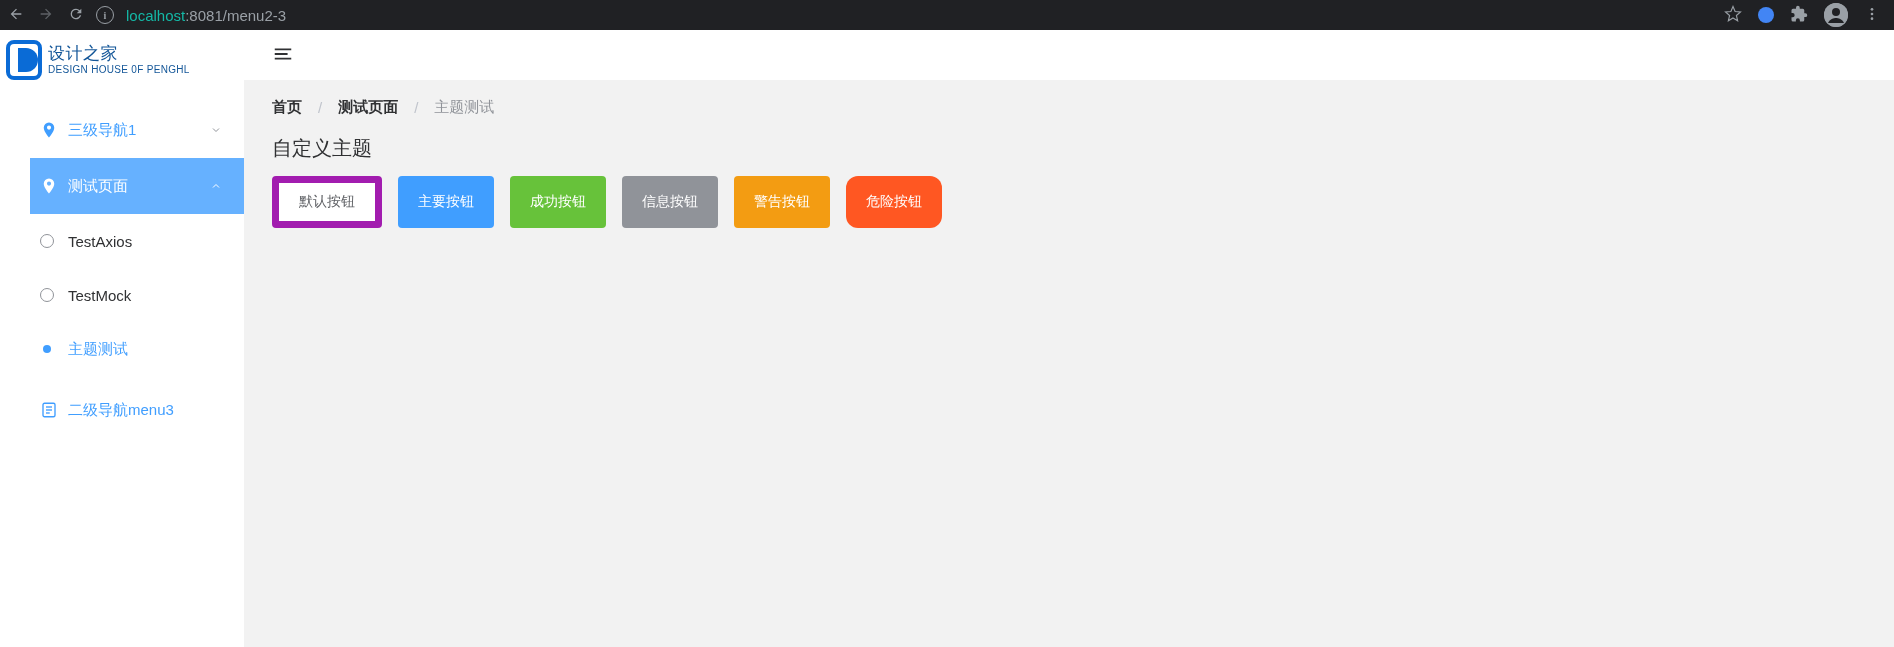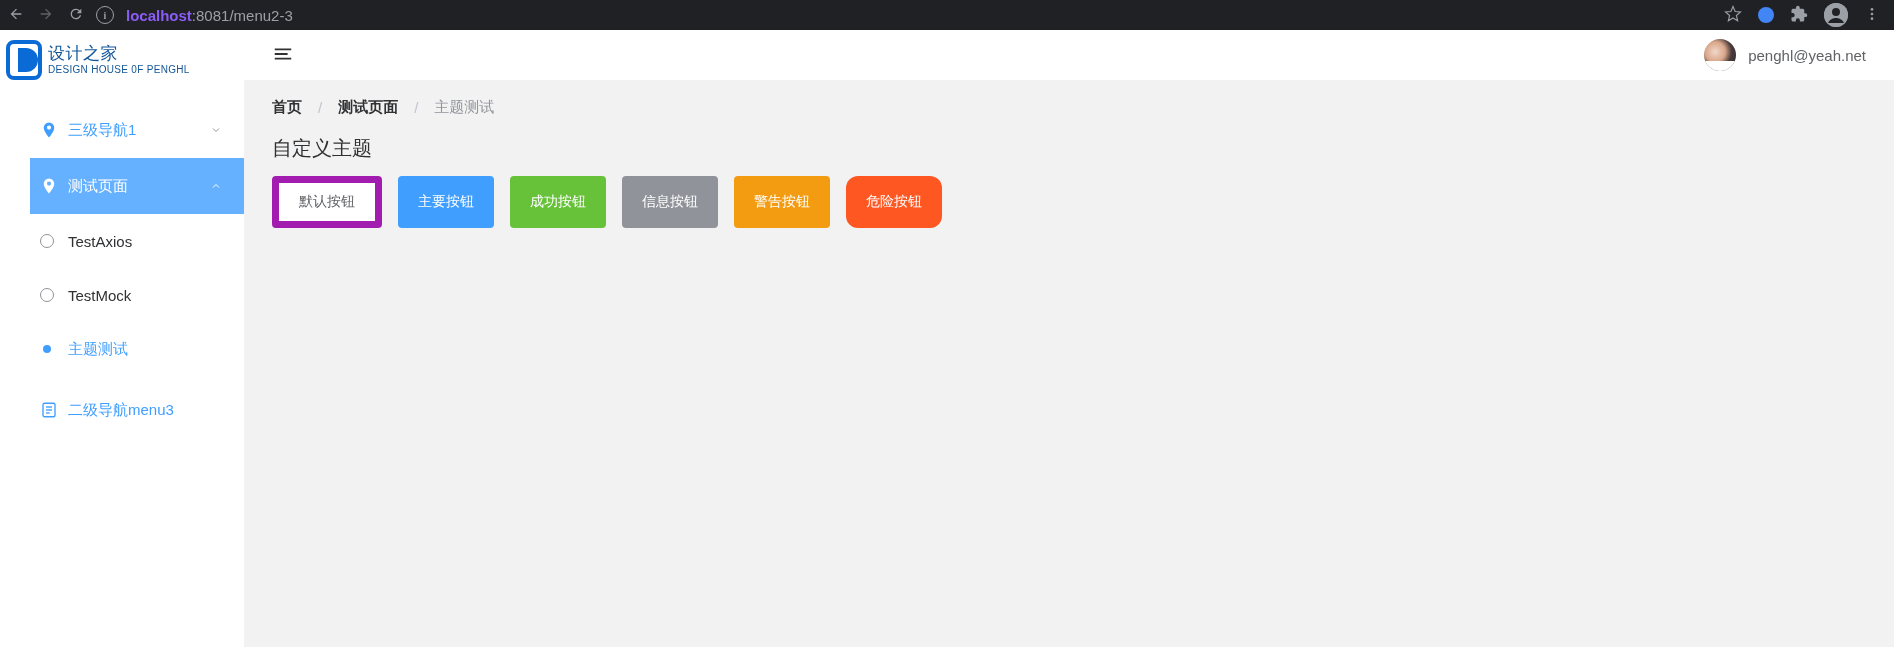--- a/index.html
+++ b/index.html
@@ -56,23 +56,22 @@
       display: inline-flex;
       align-items: center;
       justify-content: center;
       font-size: 10px;
       font-weight: bold;
       color: #9aa0a6;
       font-family: serif;
     }
 
     .url-host {
-      color: #8b5cf6;
+      color: #14b8a6;
       font-size: 15px;
-      font-weight: bold;
     }
 
     .url-rest {
       color: #9aa0a6;
       font-size: 15px;
     }
 
     .chrome-right {
       display: flex;
       align-items: center;
@@ -474,24 +473,20 @@
     </nav>
   </aside>
 
   <div class="main-wrap">
     <div class="topbar">
       <span class="hamburger">
         <svg viewBox="0 0 24 24">
             <path d="M3 6h18v2H3zM3 11h14v2H3zM3 16h18v2H3z"></path>
           </svg>
       </span>
-      <div class="user-section">
-        <span class="avatar"></span>
-        <span class="username">penghl@yeah.net</span>
-      </div>
     </div>
 
     <div class="content">
       <div class="breadcrumb">
         <span class="breadcrumb-item">首页</span>
         <span class="breadcrumb-sep">/</span>
         <span class="breadcrumb-item">测试页面</span>
         <span class="breadcrumb-sep">/</span>
         <span class="breadcrumb-item muted">主题测试</span>
       </div>

